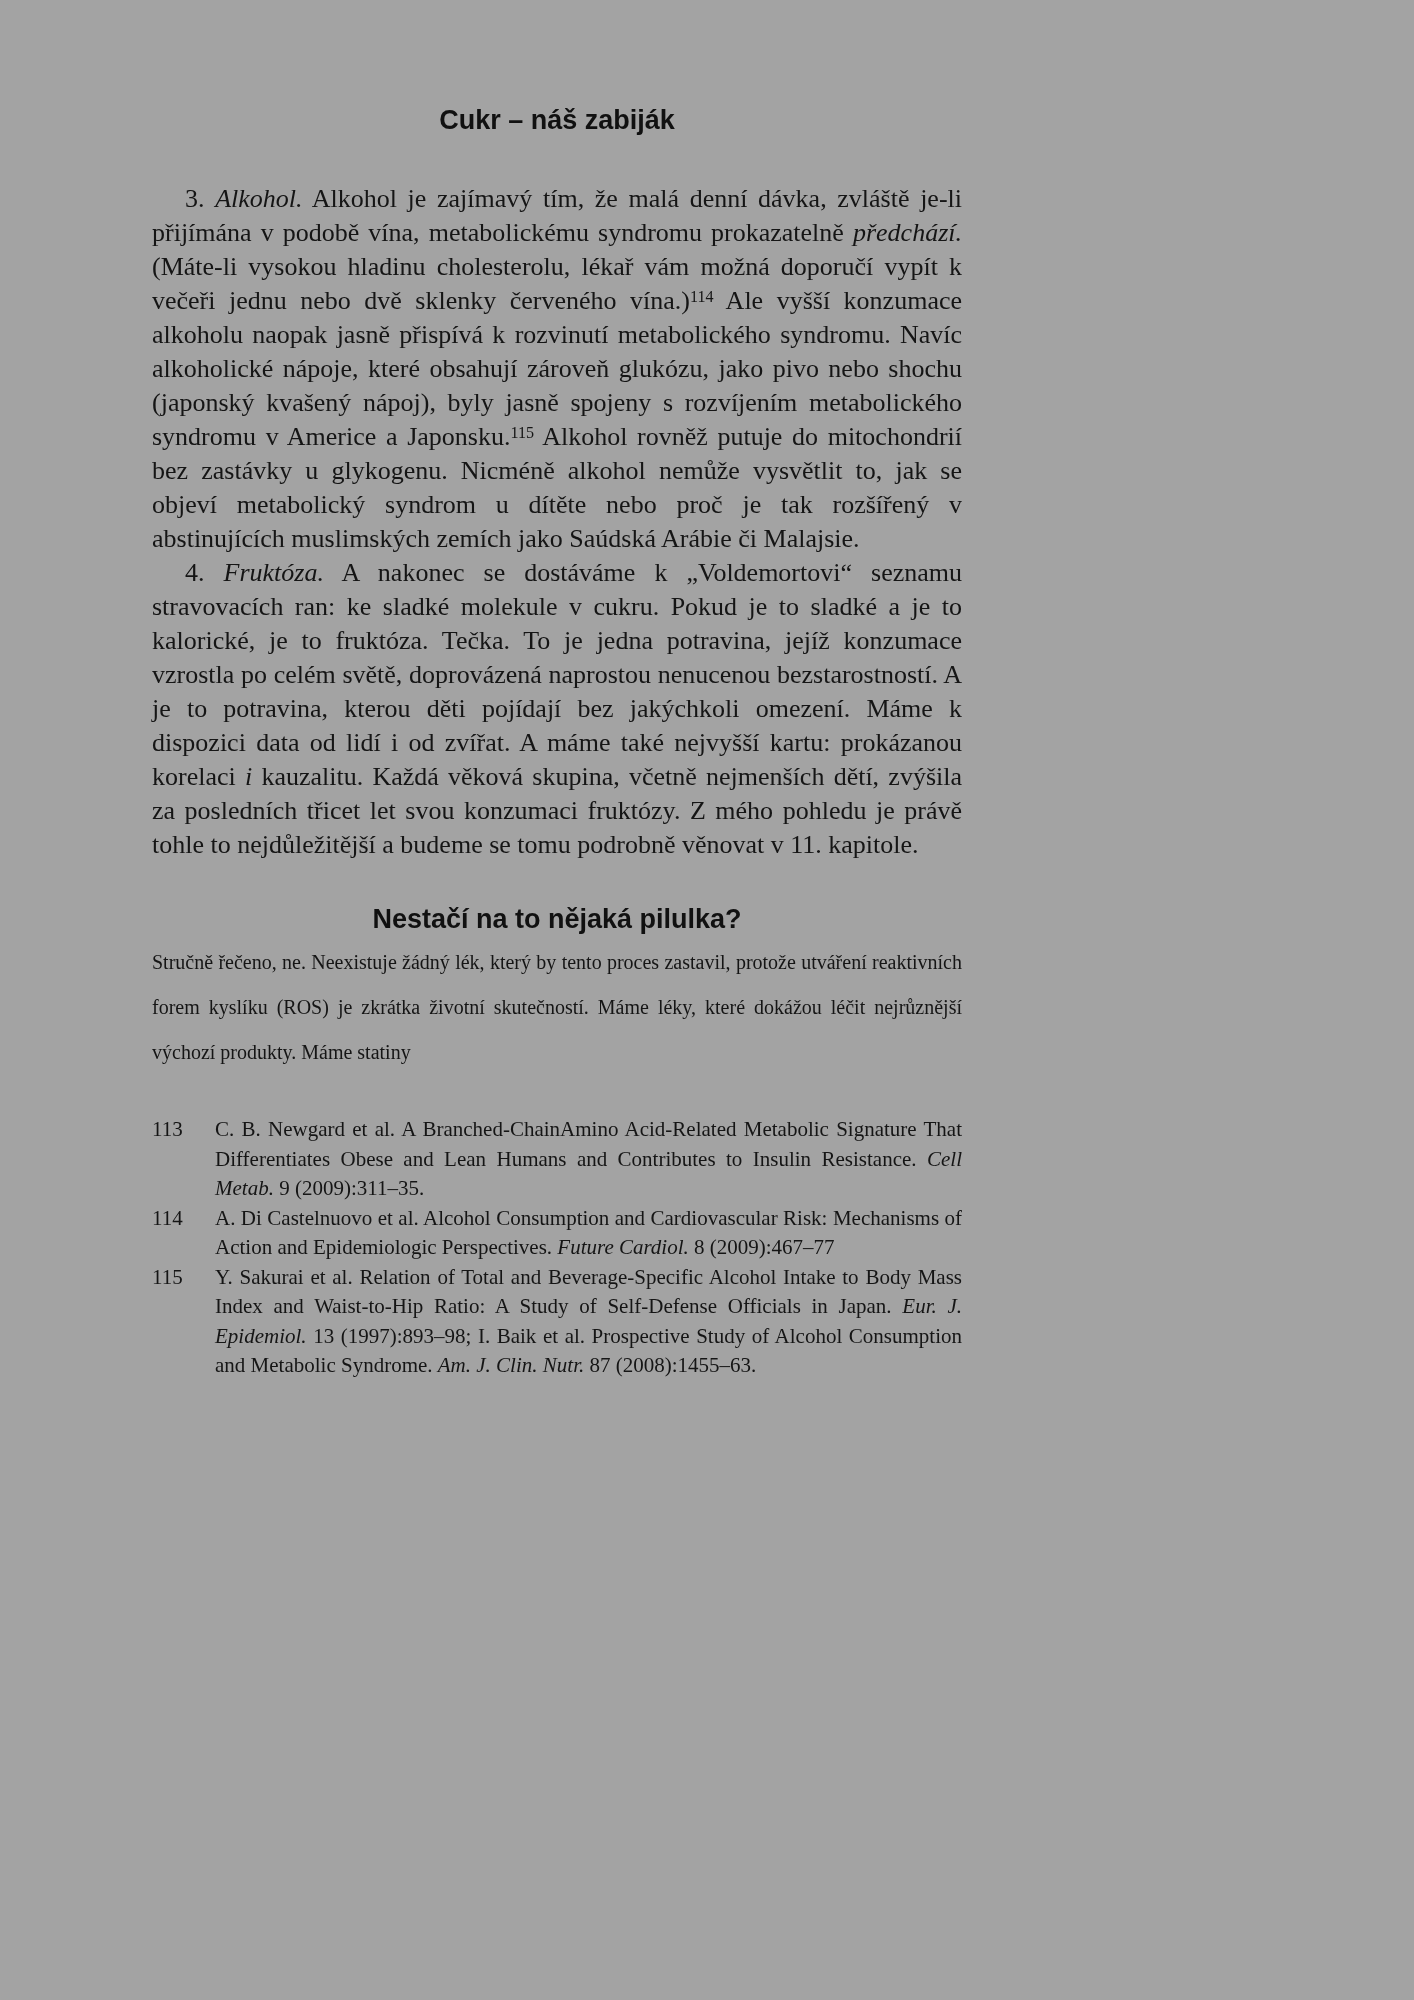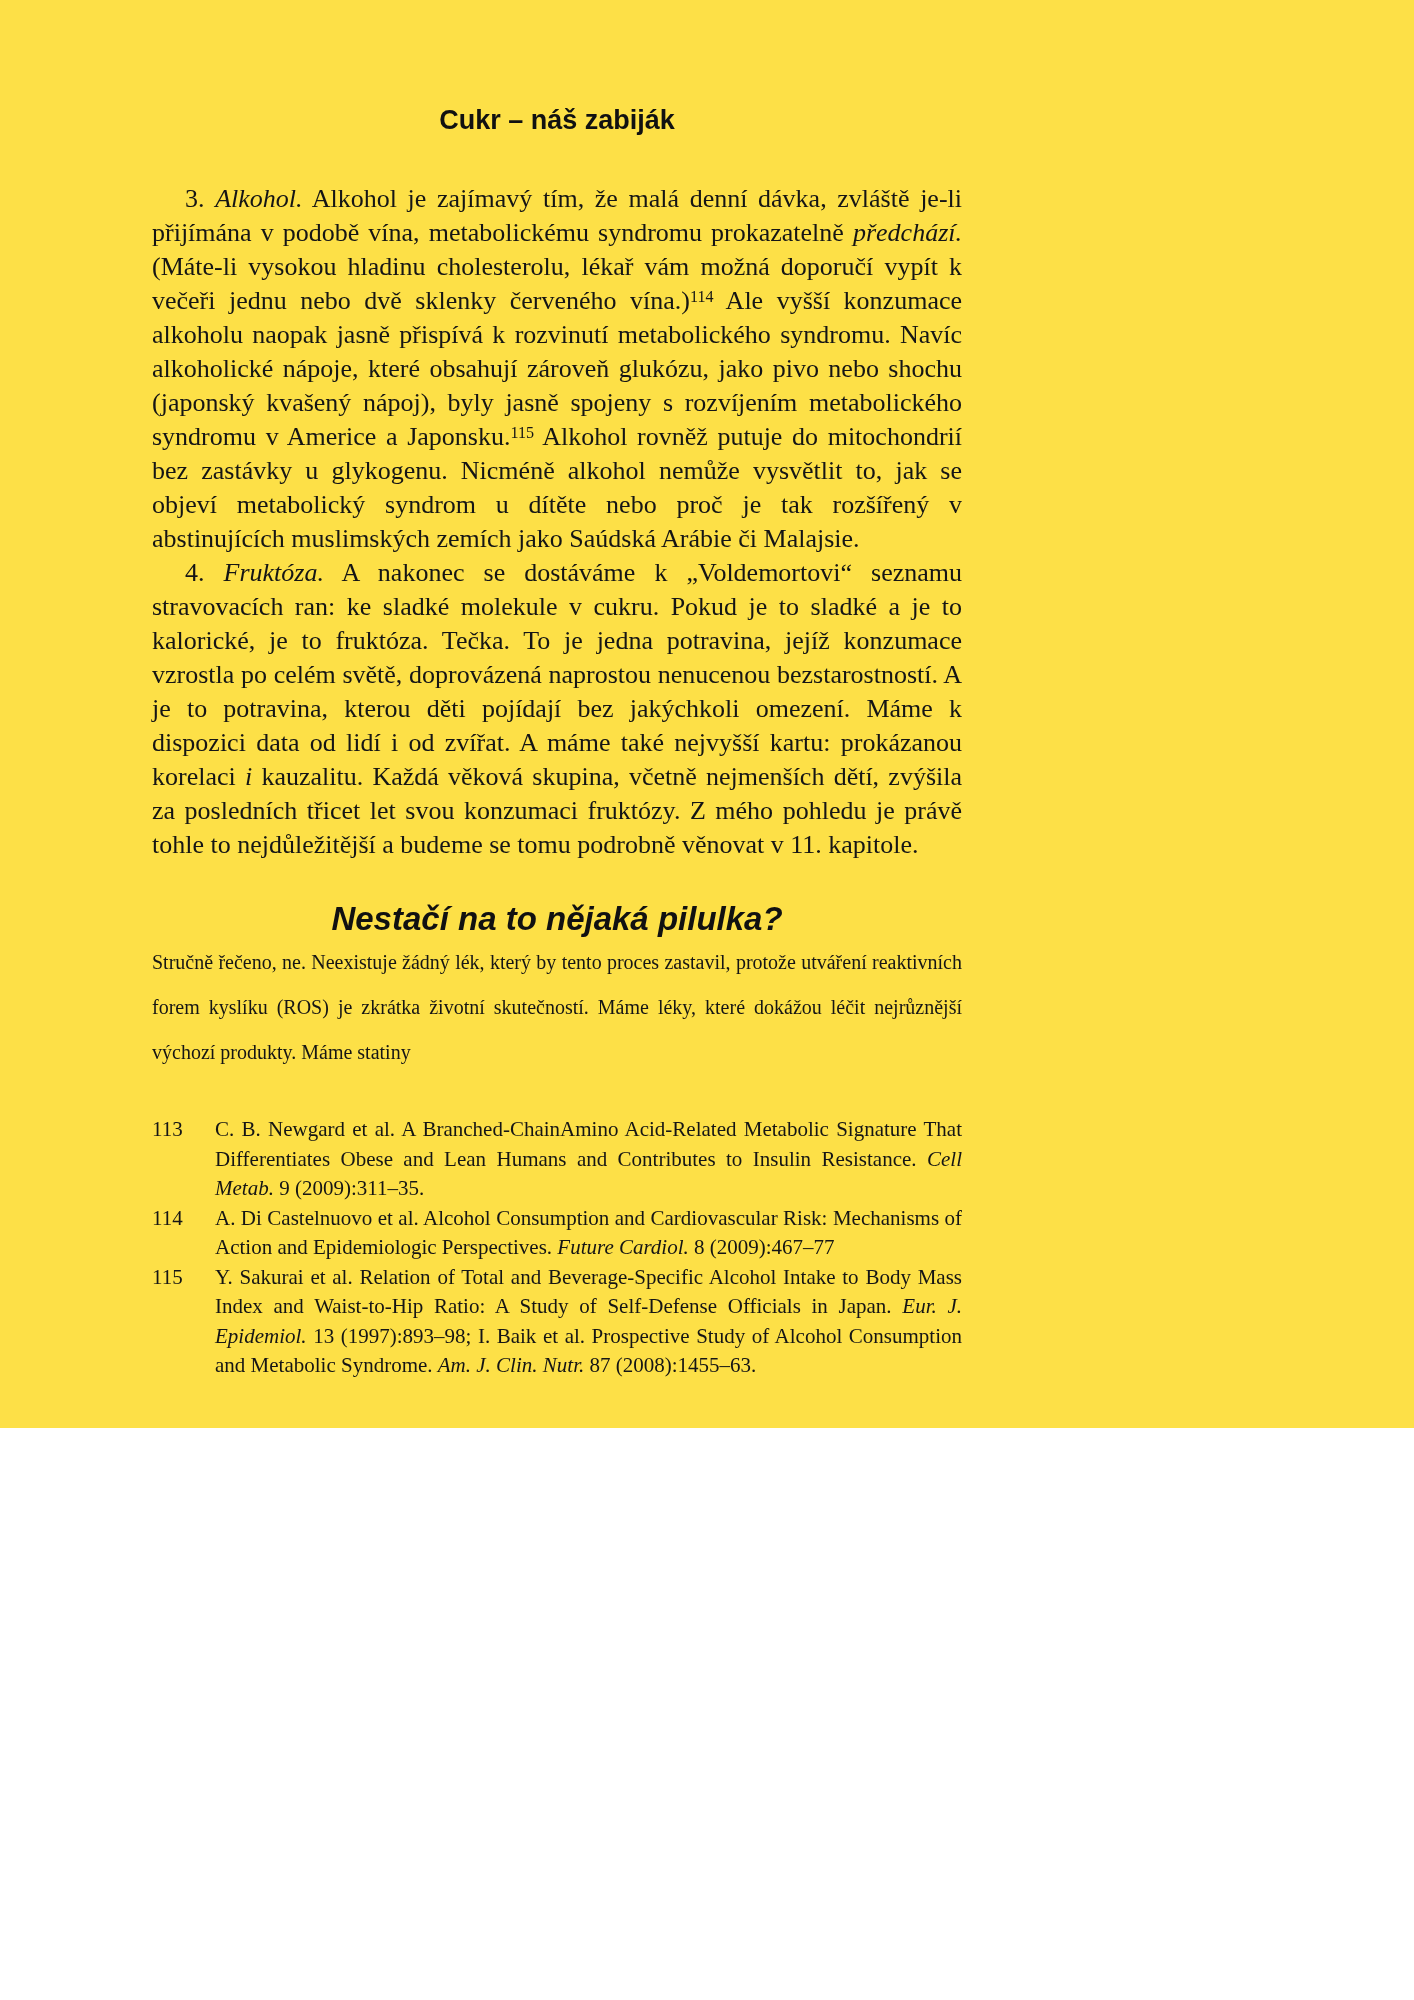--- a/index.html
+++ b/index.html
@@ -1,21 +1,21 @@
 <!DOCTYPE html>
 <html lang="cs"><head>
 <meta charset="utf-8">
 <style>
   * { margin: 0; padding: 0; box-sizing: border-box; }
   html, body { background: #ffffff; }
   .page {
     position: relative;
     width: 1414px;
-    height: 1428px;
-    background: #fde047;
+    height: 2000px;
+    background: #a3a3a3;
     color: #151515;
     font-family: "Liberation Serif", serif;
     overflow: hidden;
   }
   .column {
     position: absolute;
     left: 152px;
     top: 0;
     width: 810px;
   }
@@ -43,24 +43,23 @@
     vertical-align: baseline;
     position: relative;
     top: -0.45em;
   }
   i { }
   .section-heading {
     margin-top: 36px;
     text-align: center;
     font-family: "Liberation Sans", sans-serif;
     font-weight: 700;
-    font-size: 33px;
+    font-size: 27px;
     line-height: 42px;
     color: #111;
-    font-style: italic;
   }
   .after-block {
     font-size: 20px;
     line-height: 45px;
     text-align: justify;
     hyphens: auto;
   }
   .footnotes {
     margin-top: 40px;
     font-size: 21px;

